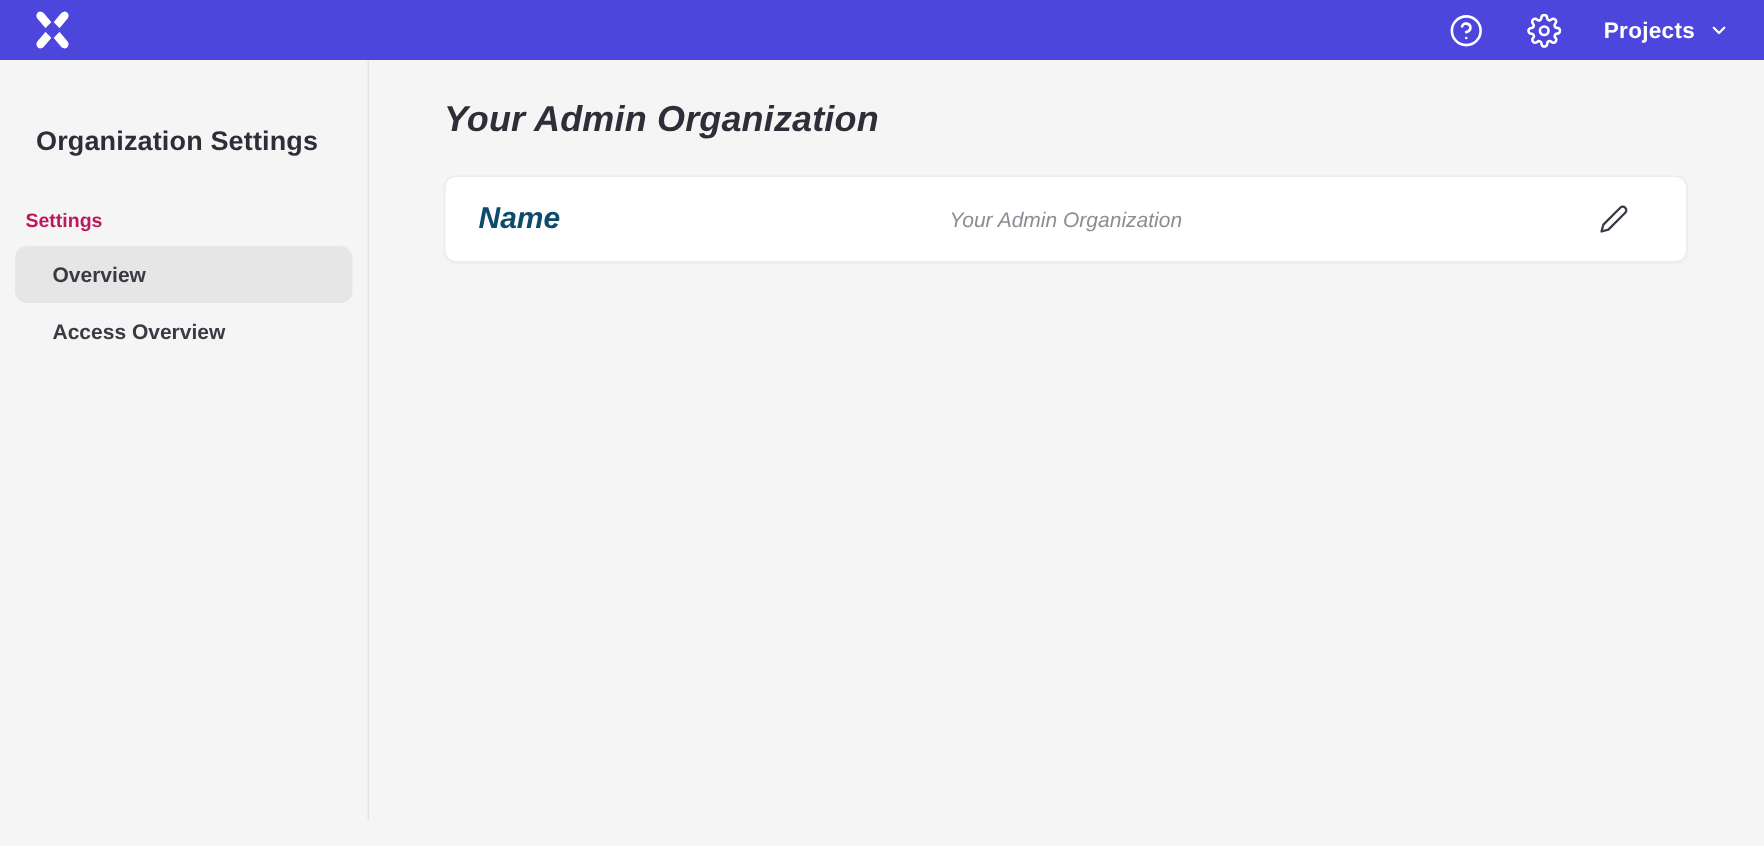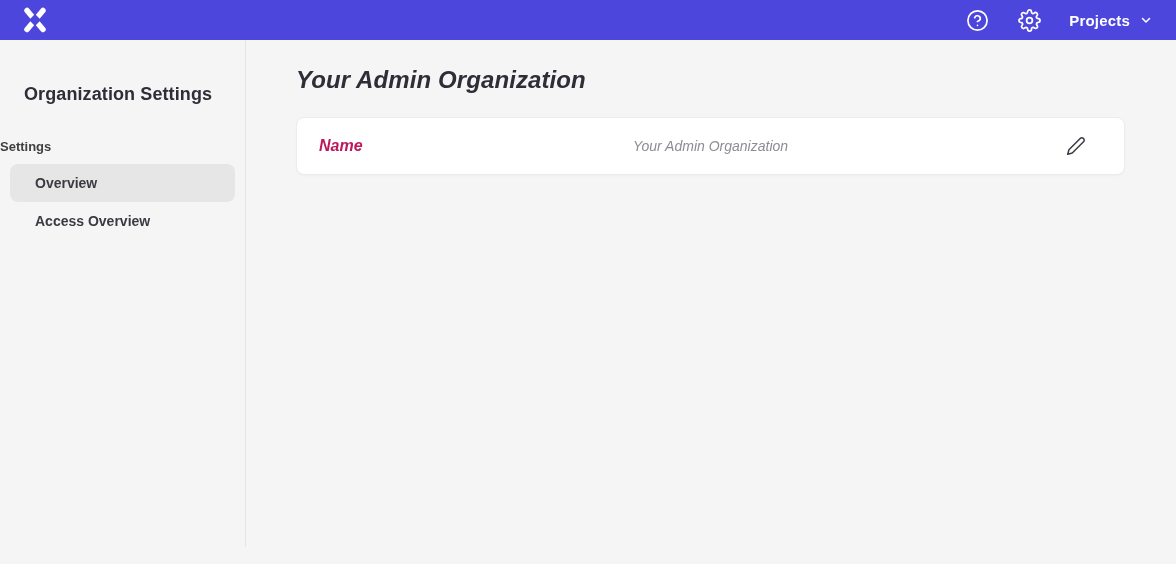--- a/index.html
+++ b/index.html
@@ -62,24 +62,24 @@
   }
   .sidebar-title {
     font-size: 18px;
     font-weight: 700;
     color: #2e2e38;
     padding-left: 24px;
     letter-spacing: 0.1px;
   }
   .sidebar-section-label {
     margin-top: 34px;
-    padding-left: 0;
+    padding-left: 17px;
     font-size: 13px;
     font-weight: 600;
-    color: #404040;
+    color: #be185d;
     margin-bottom: 10px;
   }
   .nav { display: flex; flex-direction: column; }
   .nav-item {
     height: 38px;
     margin: 0 10px;
     display: flex;
     align-items: center;
     padding-left: 25px;
     font-size: 14px;
@@ -115,23 +115,23 @@
     background: #ffffff;
     border: 1px solid #ececee;
     border-radius: 8px;
     box-shadow: 0 1px 2px rgba(40,40,60,0.03);
     display: flex;
     align-items: center;
     position: relative;
     padding: 0 36px 0 22px;
   }
   .field-label {
-    font-size: 16px;
-    font-weight: 700;
-    color: #be185d;
+    font-size: 20px;
+    font-weight: 700;
+    color: #0c4a6e;
   }
   .field-value {
     position: absolute;
     left: 50%;
     transform: translateX(-50%);
     font-size: 14px;
     color: #8c8c94;
     white-space: nowrap;
   }
   .edit-btn {

